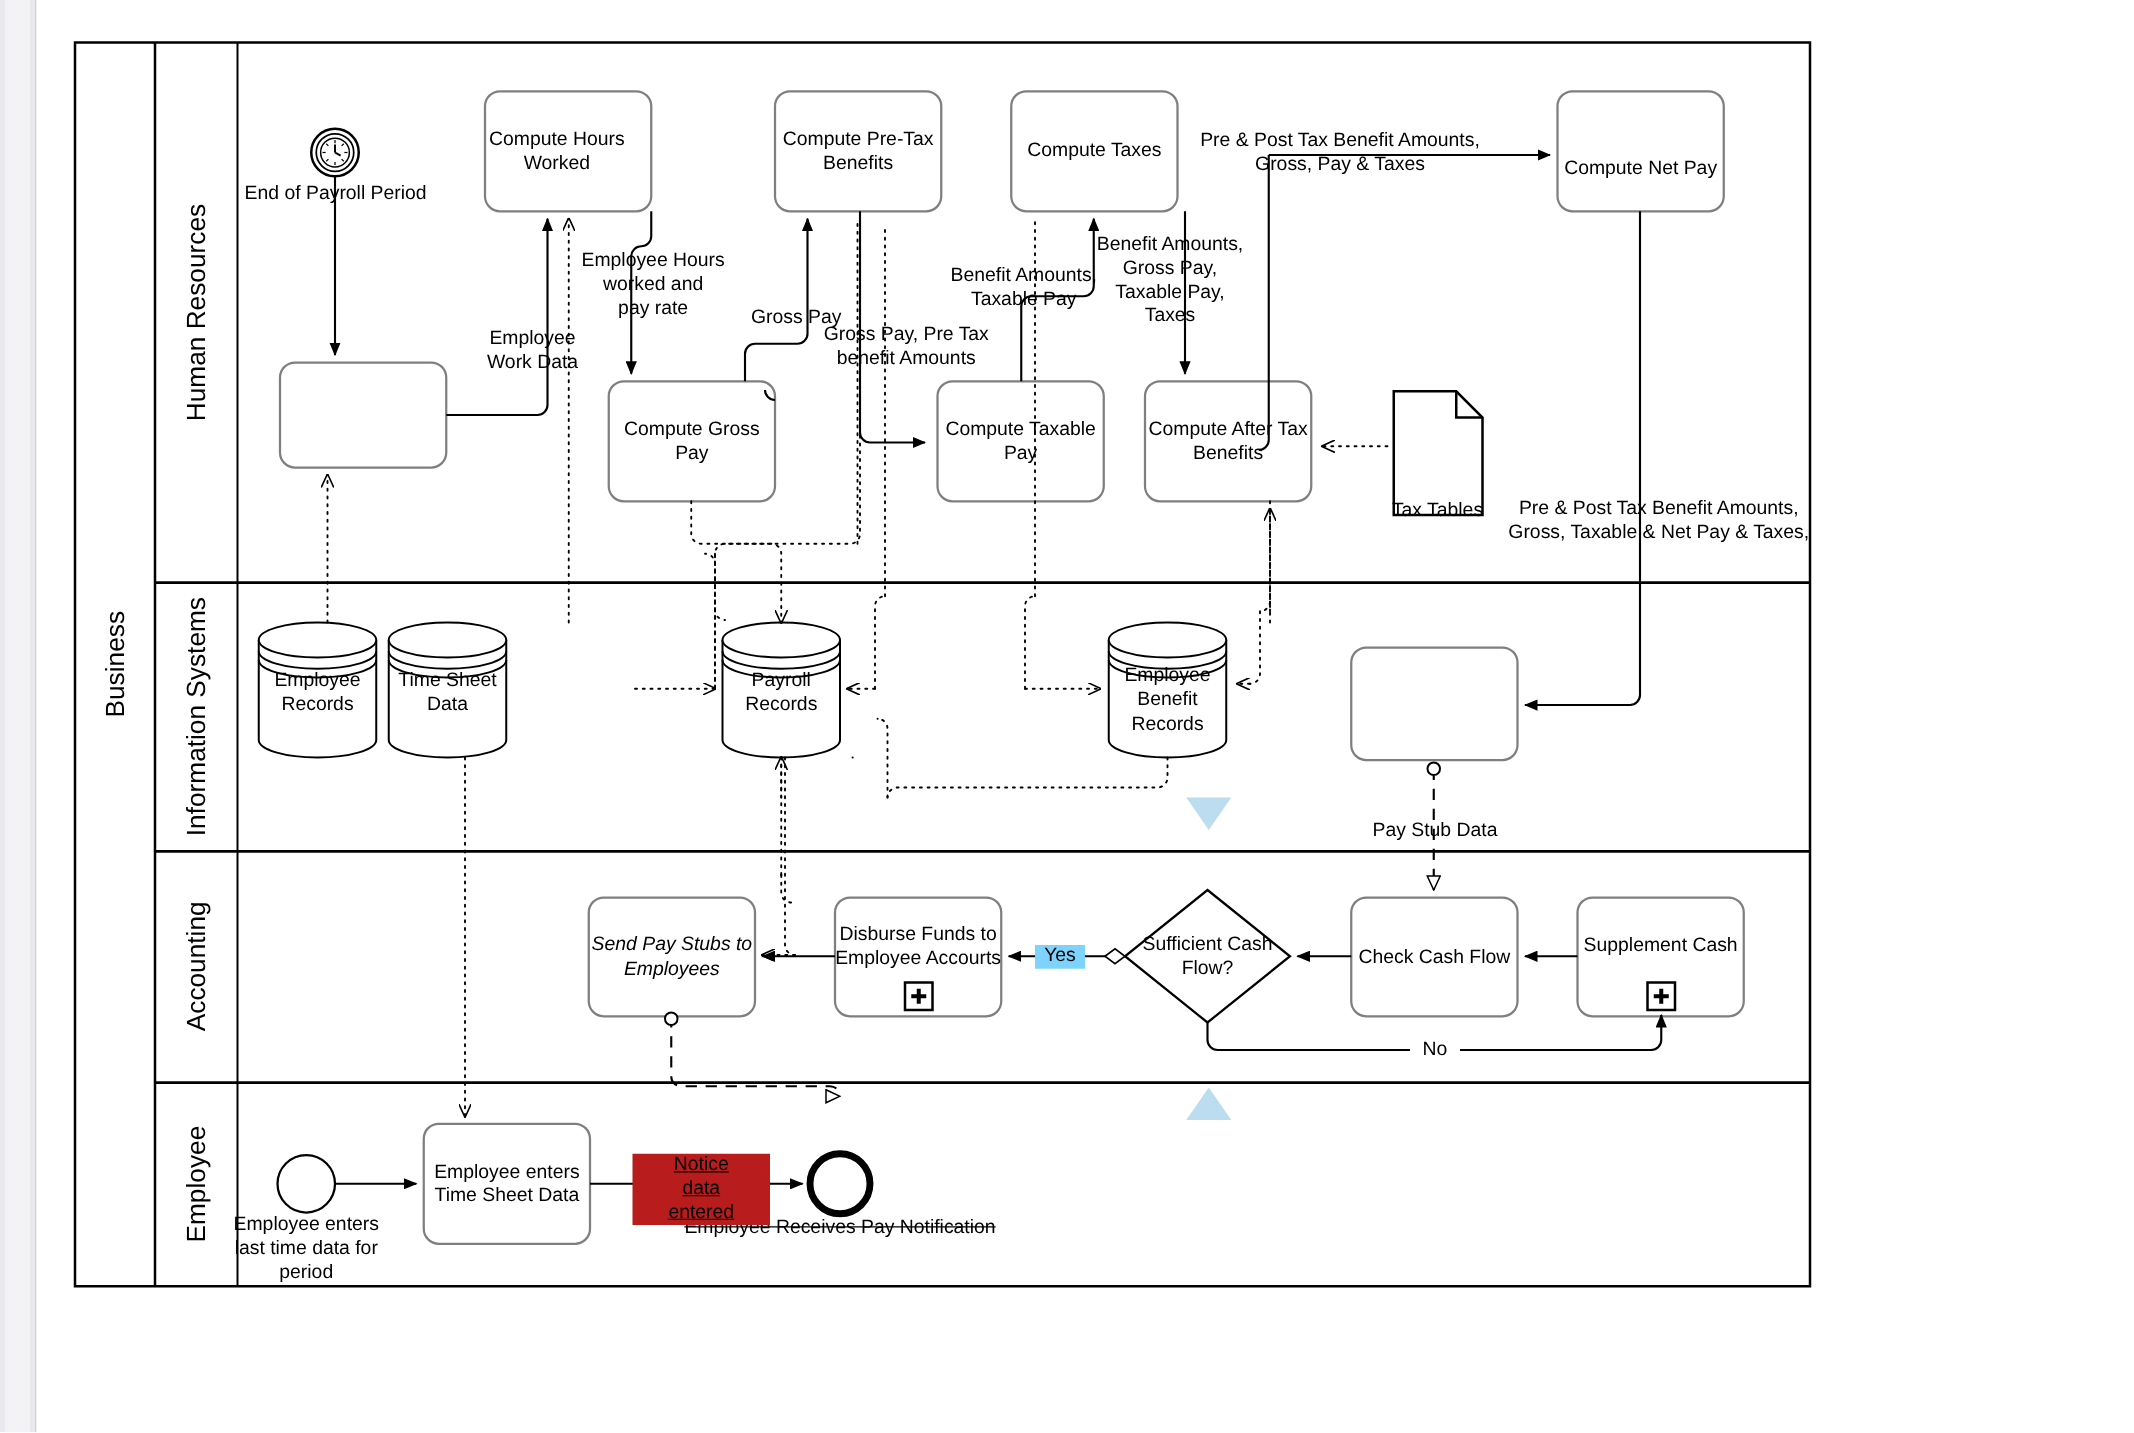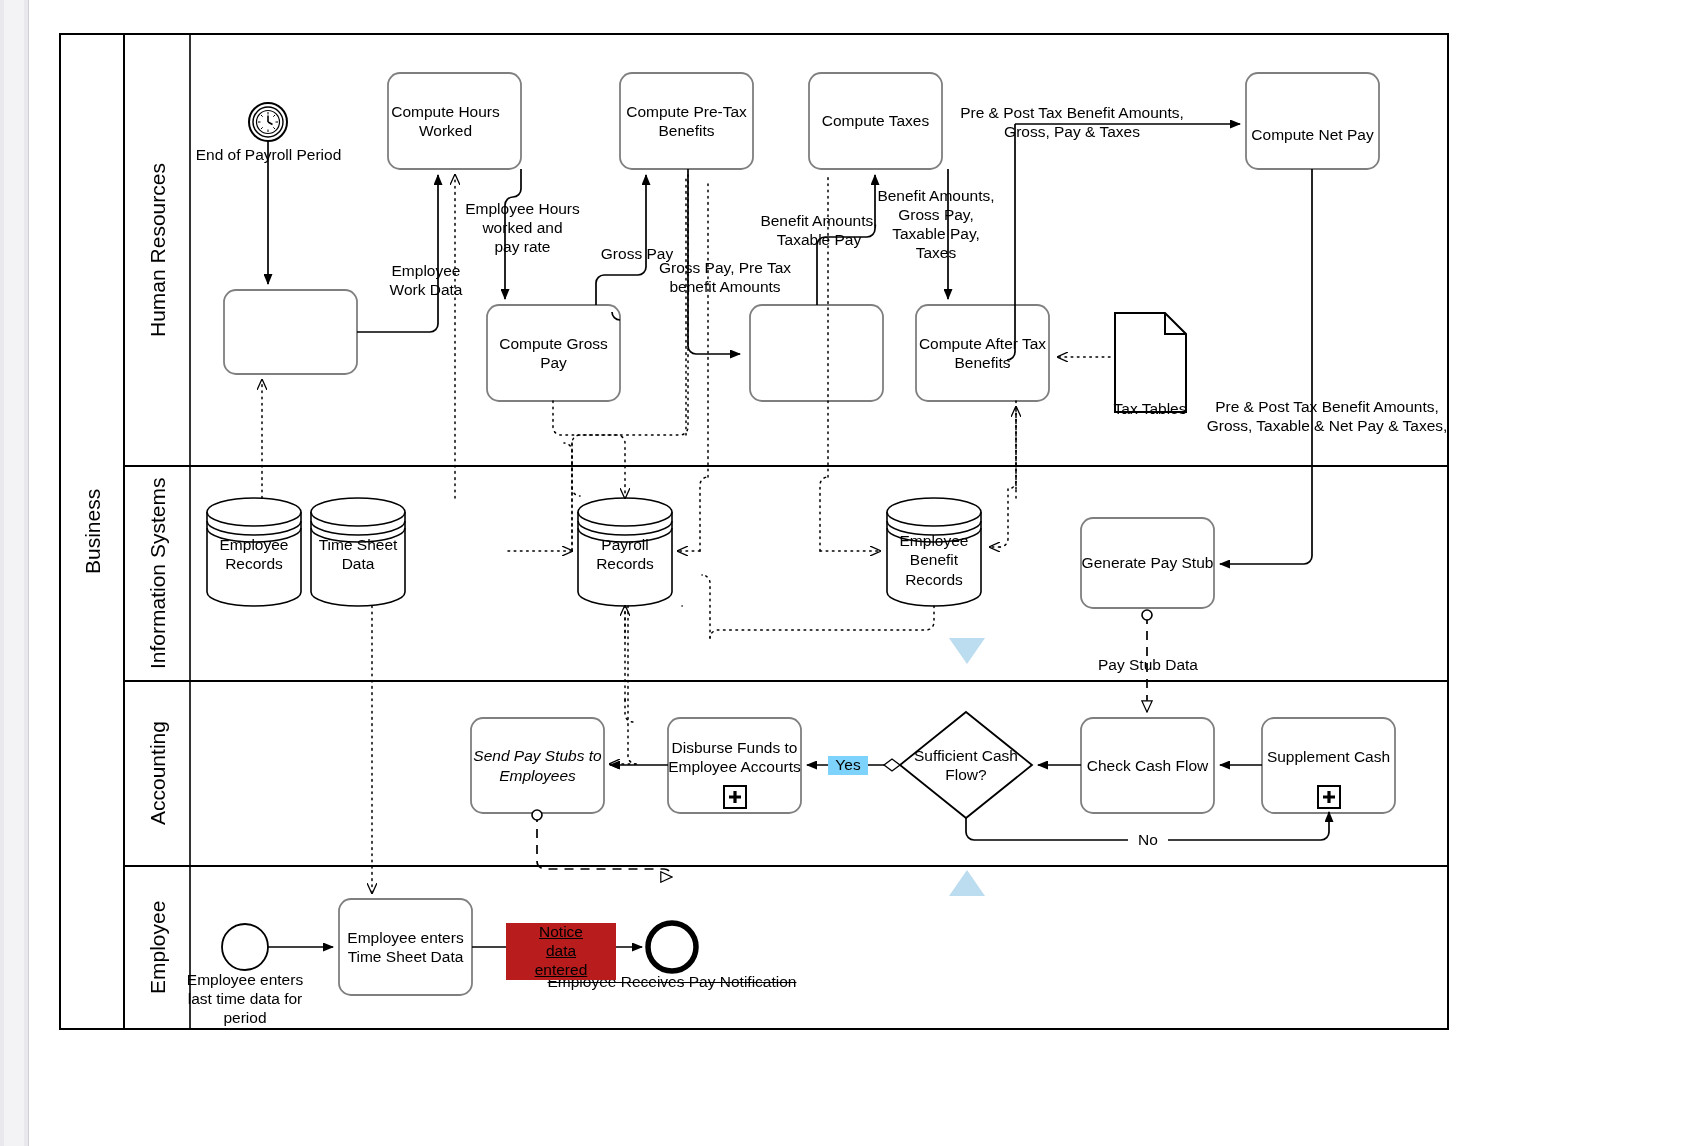--- a/index.html
+++ b/index.html
@@ -250,25 +250,26 @@
   <div class="lanename" style="left:126px; top:34px; width:64px; height:432px;">Human Resources</div>
   <div class="lanename" style="left:126px; top:466px; width:64px; height:215px;">Information Systems</div>
   <div class="lanename" style="left:126px; top:681px; width:64px; height:185px;">Accounting</div>
   <div class="lanename" style="left:126px; top:866px; width:64px; height:163px;">Employee</div>
 
   <div class="tasklbl" style="left:388px; top:73px; width:115px; height:96px;">Compute Hours
 Worked</div>
   <div class="tasklbl" style="left:487px; top:305px; width:133px; height:96px;">Compute Gross Pay</div>
   <div class="tasklbl" style="left:620px; top:73px; width:133px; height:96px;">Compute Pre-Tax
 Benefits</div>
+  <div class="tasklbl" style="left:750px; top:305px; width:133px; height:96px;">Compute Taxable
+Pay</div>
   <div class="tasklbl" style="left:809px; top:73px; width:133px; height:96px;">Compute Taxes</div>
   <div class="tasklbl" style="left:916px; top:305px; width:133px; height:96px;">Compute After Tax
 Benefits</div>
   <div class="tasklbl" style="left:1246px; top:73px; width:133px; height:124px;">Compute Net Pay</div>
-  <div class="tasklbl" style="left:1081px; top:518px; width:133px; height:90px;">Generate Pay Stub</div>
   <div class="tasklbl" style="left:1081px; top:718px; width:133px; height:95px;border-radius:31px;">Check Cash Flow</div>
   <div class="tasklbl" style="left:1262px; top:718px; width:133px; height:78px;">Supplement Cash</div>
   <div class="tasklbl" style="left:664px; top:718px; width:141px; height:78px;">Disburse Funds to
 Employee Accourts</div>
   <div class="tasklbl" style="left:471px; top:718px; width:133px; height:95px;font-style:italic;">Send Pay Stubs to
 Employees</div>
   <div class="tasklbl" style="left:339px; top:899px; width:133px; height:96px;">Employee enters
 Time Sheet Data</div>
 
   <div class="tasklbl" style="left:203px; top:524px; width:102px; height:60px;">Employee

